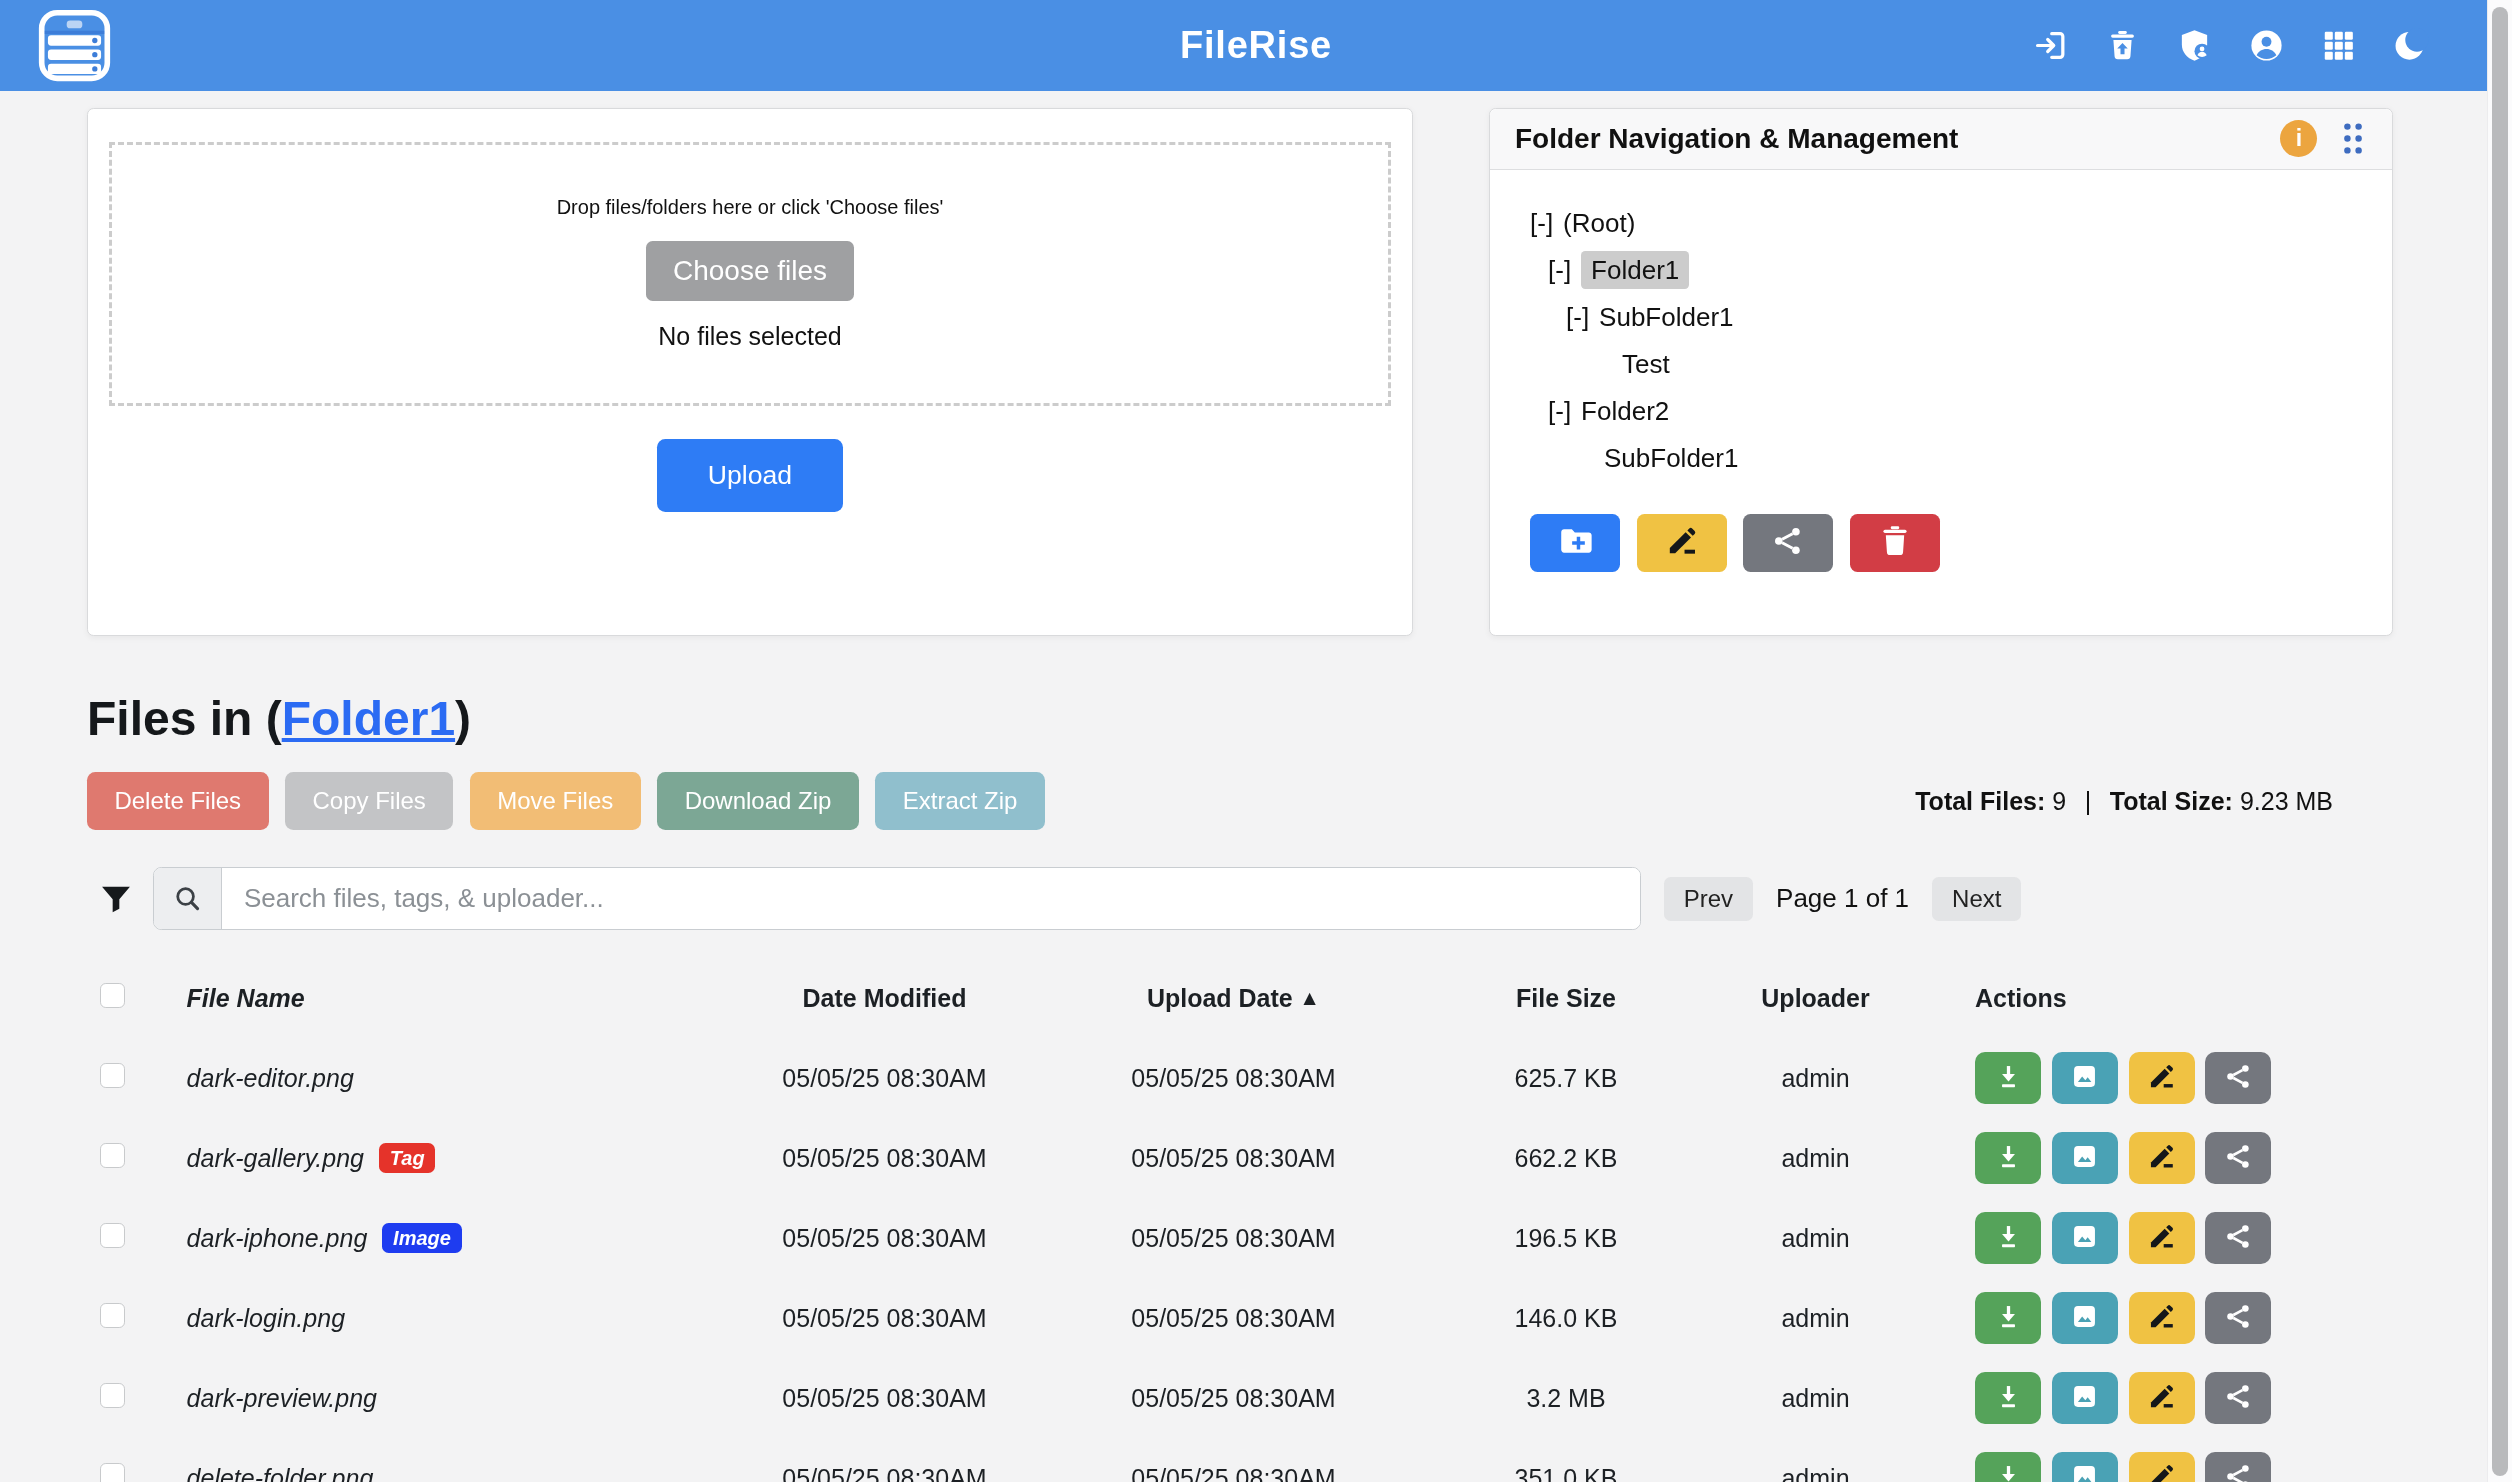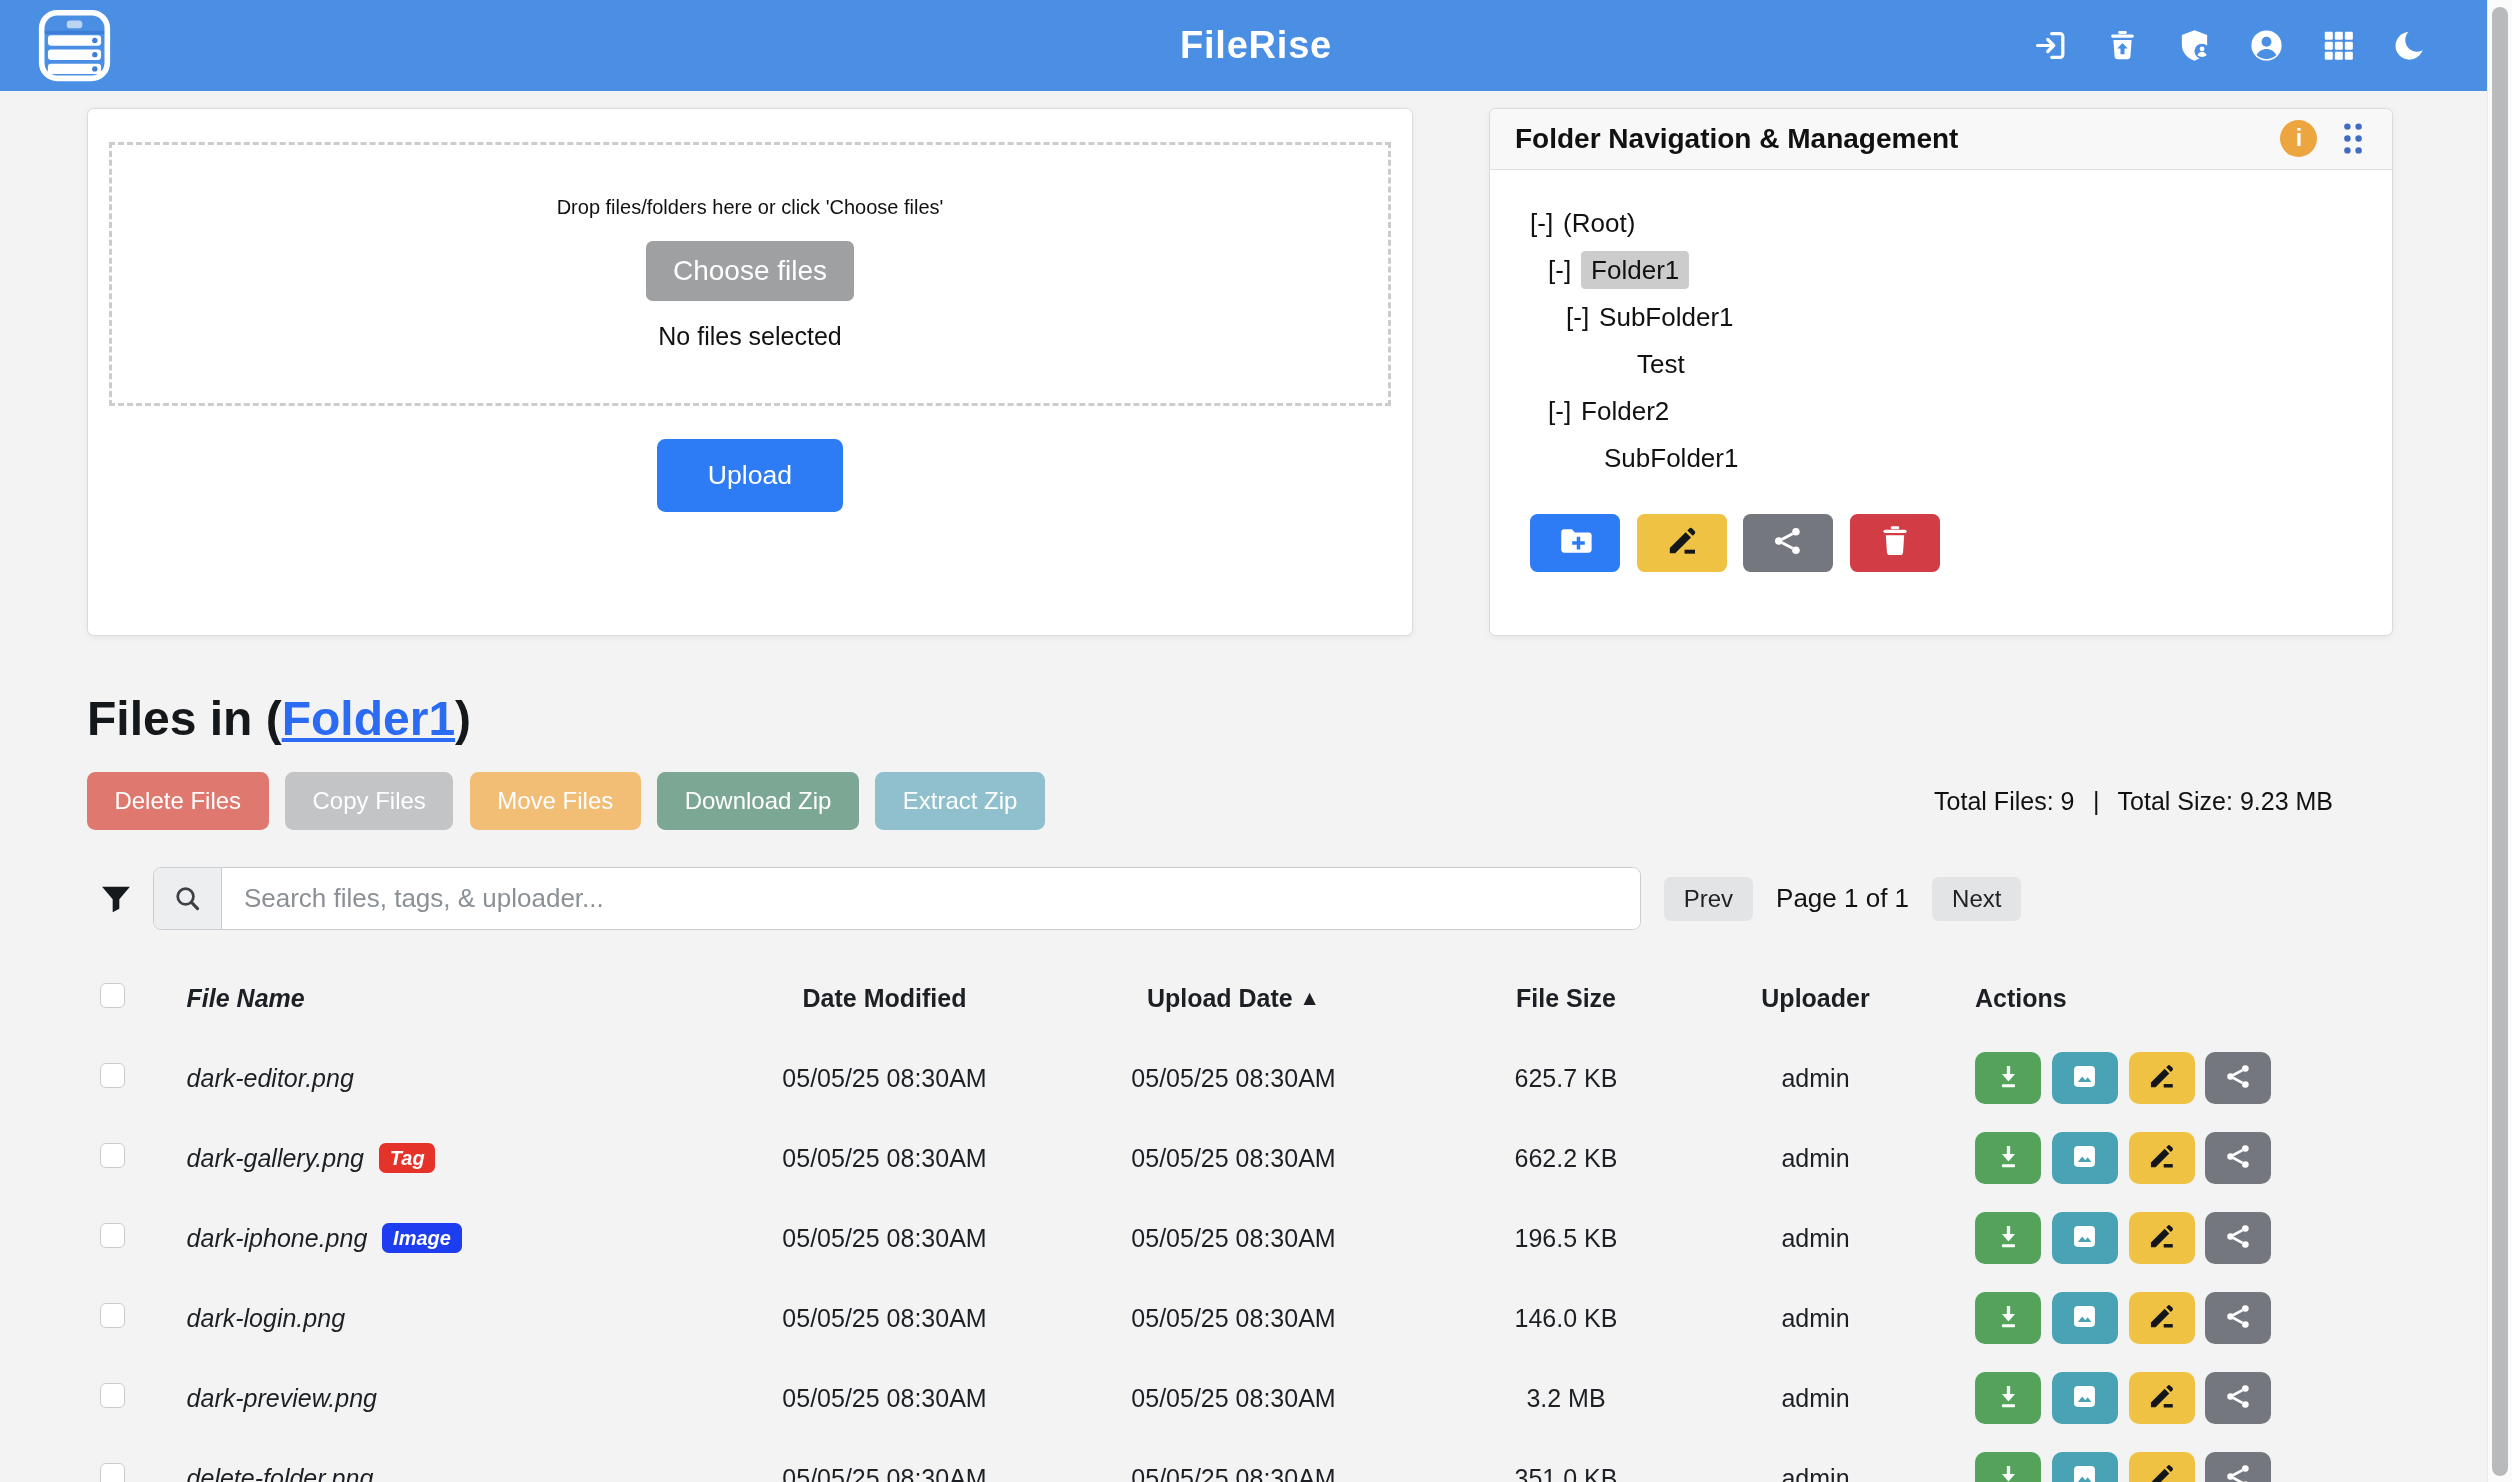--- a/index.html
+++ b/index.html
@@ -51,21 +51,21 @@
   .folder-btn{width:90px;height:58px;border:none;border-radius:7.5px;display:flex;align-items:center;
               justify-content:center;padding:0;cursor:pointer;}
   .folder-btn svg{width:38px;height:38px;}
   .files-heading{margin:55px 0 0;font-size:48px;font-weight:bold;color:#15181b;}
   .folder-link{color:var(--link-blue);text-decoration:underline;}
   .actions-row{margin-top:26.6px;display:flex;align-items:center;}
   .file-btns{display:flex;gap:16.6px;}
   .file-btn{height:58px;padding:0 27.4px;border:none;border-radius:8.3px;color:#fff;font-size:24px;
             font-family:inherit;cursor:pointer;}
   .totals{margin-left:auto;font-size:25px;padding-right:60px;color:#111;}
-  .totals .b{font-weight:normal;}
+  .totals .b{font-weight:bold;}
   .totals .sep{margin:0 11.6px;}
   .search-row{margin-top:37px;display:flex;align-items:center;height:63px;}
   .filter-icon{margin-left:10px;cursor:pointer;}
   .filter-icon svg{width:38px;height:38px;display:block;}
   .search-group{margin-left:18.3px;width:1488px;height:63px;display:flex;border:0.8px solid #c9cdd1;
                 border-radius:8.3px;background:#fff;overflow:hidden;}
   .search-addon{width:68px;background:#edeef0;border-right:0.8px solid #c9cdd1;display:flex;
                 align-items:center;justify-content:center;cursor:pointer;}
   .search-addon svg{width:33px;height:33px;}
   .search-input{flex:1;border:none;outline:none;font-size:26px;padding:0 21.6px;font-family:inherit;color:#333;}
@@ -211,21 +211,21 @@
               <span class="tree-label">(Root)</span>
             </li>
             <li class="tree-item selected" style="padding-left: 58px;">
               <span class="toggle">[-]</span>
               <span class="tree-label">Folder1</span>
             </li>
             <li class="tree-item" style="padding-left: 76px;">
               <span class="toggle">[-]</span>
               <span class="tree-label">SubFolder1</span>
             </li>
-            <li class="tree-item" style="padding-left: 132px; margin-left: 15px;">
+            <li class="tree-item" style="padding-left: 132px;">
               <span class="tree-label">Test</span>
             </li>
             <li class="tree-item" style="padding-left: 58px;">
               <span class="toggle">[-]</span>
               <span class="tree-label">Folder2</span>
             </li>
             <li class="tree-item" style="padding-left: 114px;">
               <span class="tree-label">SubFolder1</span>
             </li>
           </ul>

